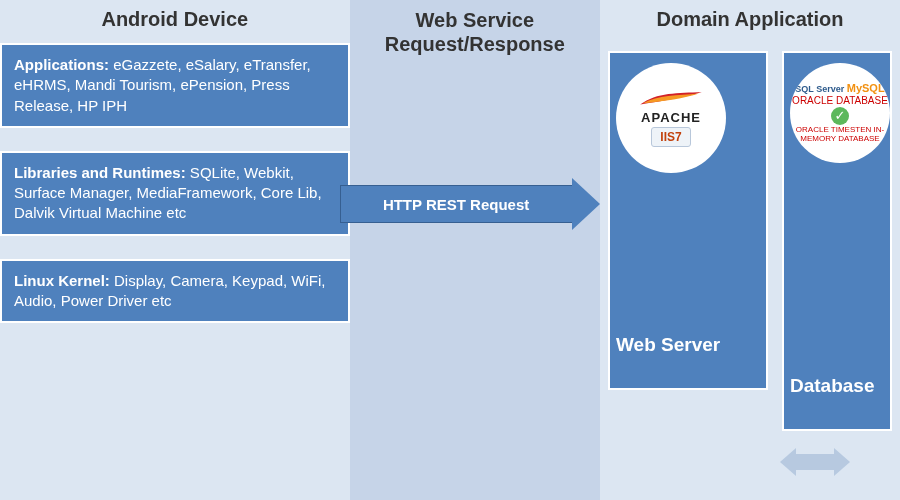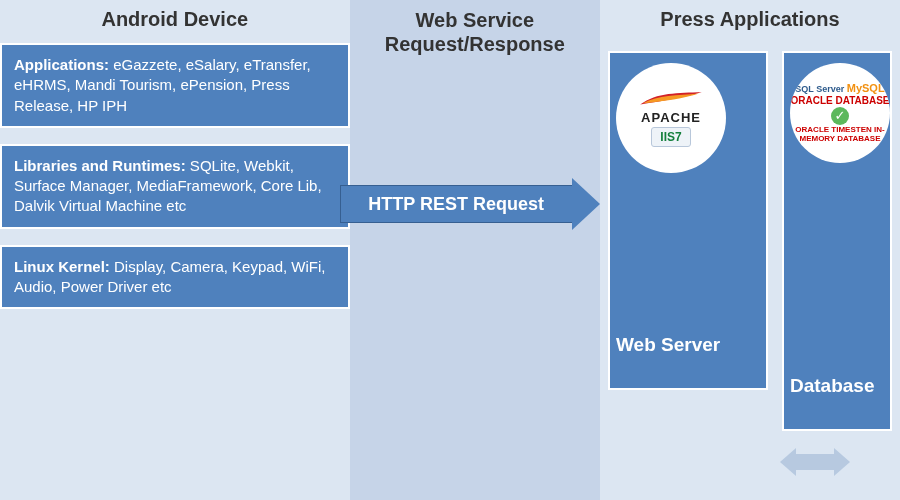--- a/index.html
+++ b/index.html
@@ -3,41 +3,41 @@
 <meta charset="utf-8">
 <style>
 *{box-sizing:border-box;margin:0;padding:0}
 body{font-family:Arial,Helvetica,sans-serif;background:#fff;width:900px;height:500px;overflow:hidden;position:relative}
 .container{display:flex;width:900px;height:500px}
 .col{display:flex;flex-direction:column}
 .col-header{text-align:center;font-weight:bold;color:#333;font-size:20px;padding:8px 4px 12px}
 .col-android{width:363px;background:#dce6f2;padding-top:0}
 .col-middle{width:260px;background:#c6d4e8}
 .col-domain{width:300px;background:#dce6f2}
-.android-stack{display:flex;flex-direction:column;gap:16px;padding:0 0 0 0}
+.android-stack{display:flex;flex-direction:column;gap:23px;padding:0 0 0 0}
 .layer{background:#4f81bd;color:#fff;border:2px solid #fff;padding:10px 12px;font-size:15px;line-height:1.35}
 .layer .title{font-weight:bold;display:inline}
 .arrow-block{position:relative;height:50px;margin:4px 0}
 .arrow-right{position:absolute;left:-10px;top:0;width:260px;height:44px;display:flex;align-items:center}
-.arrow-right .shaft{flex:1;height:38px;background:#4f81bd;border:1.5px solid #365f91;border-right:none;display:flex;align-items:center;justify-content:center;color:#fff;font-weight:bold;font-size:18px}
+.arrow-right .shaft{flex:1;height:38px;background:#4f81bd;border:1.5px solid #365f91;border-right:none;display:flex;align-items:center;justify-content:center;color:#fff;font-weight:bold;font-size:15px}
 .arrow-right .head{width:0;height:0;border-top:26px solid transparent;border-bottom:26px solid transparent;border-left:28px solid #4f81bd}
 .arrow-left{position:absolute;left:-10px;top:0;width:260px;height:50px;display:flex;align-items:center}
 .arrow-left .head{width:0;height:0;border-top:28px solid transparent;border-bottom:28px solid transparent;border-right:30px solid #4f81bd}
 .arrow-left .shaft{flex:1;height:42px;background:#4f81bd;border:1.5px solid #365f91;border-left:none;display:flex;align-items:center;justify-content:center;color:#fff;font-weight:bold;font-size:15px}
 .middle-spacer-top{height:110px}
 .middle-spacer-mid{height:140px}
 .domain-row{display:flex;gap:14px;padding:0 8px;margin-top:8px}
 .domain-box{background:#4f81bd;border:2px solid #fff;flex:1;min-width:160px;display:flex;flex-direction:column;align-items:flex-start;padding:10px 6px 32px;color:#fff}
 .logo-circle{width:110px;height:110px;border-radius:50%;background:#fff;display:flex;flex-direction:column;align-items:center;justify-content:center;gap:2px;color:#222;font-size:10px;text-align:center;position:relative;overflow:hidden}
 .logo-circle.small{width:100px;height:100px}
 .apache-feather{width:70px;height:18px}
-.iis-badge{display:inline-block;padding:2px 8px;background:#eef3f8;border:1px solid #b8c7da;border-radius:3px;font-size:12px;font-weight:bold;color:#15803d}
+.iis-badge{display:inline-block;padding:2px 8px;background:#eef3f8;border:1px solid #b8c7da;border-radius:3px;font-size:12px;font-weight:bold;color:#c2410c}
 .domain-label{margin-top:auto;padding-top:60px;font-weight:bold;font-size:19px}
 .db-logos{font-size:9px;line-height:1.1;color:#444}
-.db-oracle{color:#c00;font-weight:bold;font-size:10px}
+.db-oracle{color:#c00;font-weight:normal;font-size:10px}
 .db-my{color:#f29111;font-weight:bold;font-size:11px}
 .db-sql{color:#2e5b8c;font-weight:bold;font-size:9px}
 .double-arrow{position:absolute;bottom:24px;left:780px;width:70px;height:28px;display:flex;align-items:center}
 .double-arrow .lh{width:0;height:0;border-top:14px solid transparent;border-bottom:14px solid transparent;border-right:16px solid #b7c9e0}
 .double-arrow .mid{flex:1;height:16px;background:#b7c9e0}
 .double-arrow .rh{width:0;height:0;border-top:14px solid transparent;border-bottom:14px solid transparent;border-left:16px solid #b7c9e0}
 .green-check{display:inline-block;width:18px;height:18px;border-radius:50%;background:#5cb85c;color:#fff;font-size:13px;line-height:18px;text-align:center}
 </style>
 </head>
 <body>
@@ -67,21 +67,21 @@
         <div class="shaft">
             <span>HTTP REST Request</span>
           </div>
         <div class="head"></div>
       </div>
     </div>
     <div class="middle-spacer-mid"></div>
   </div>
 
   <div class="col col-domain">
-    <div class="col-header">Press Applications</div>
+    <div class="col-header">Domain Application</div>
     <div class="domain-row">
 
       <div class="domain-box" style="height:339px">
         <div class="logo-circle">
           <svg class="apache-feather" viewBox="0 0 100 24">
             <path d="M6 20 C 30 2, 60 4, 94 2 C 70 10, 40 14, 6 20 Z" fill="#d22128"></path>
             <path d="M10 18 C 32 6, 58 7, 90 4 C 68 11, 42 15, 10 18 Z" fill="#f69923"></path>
           </svg>
           <div style="font-weight:bold;font-size:13px;letter-spacing:1px">APACHE</div>
           <div class="iis-badge">IIS7</div>

